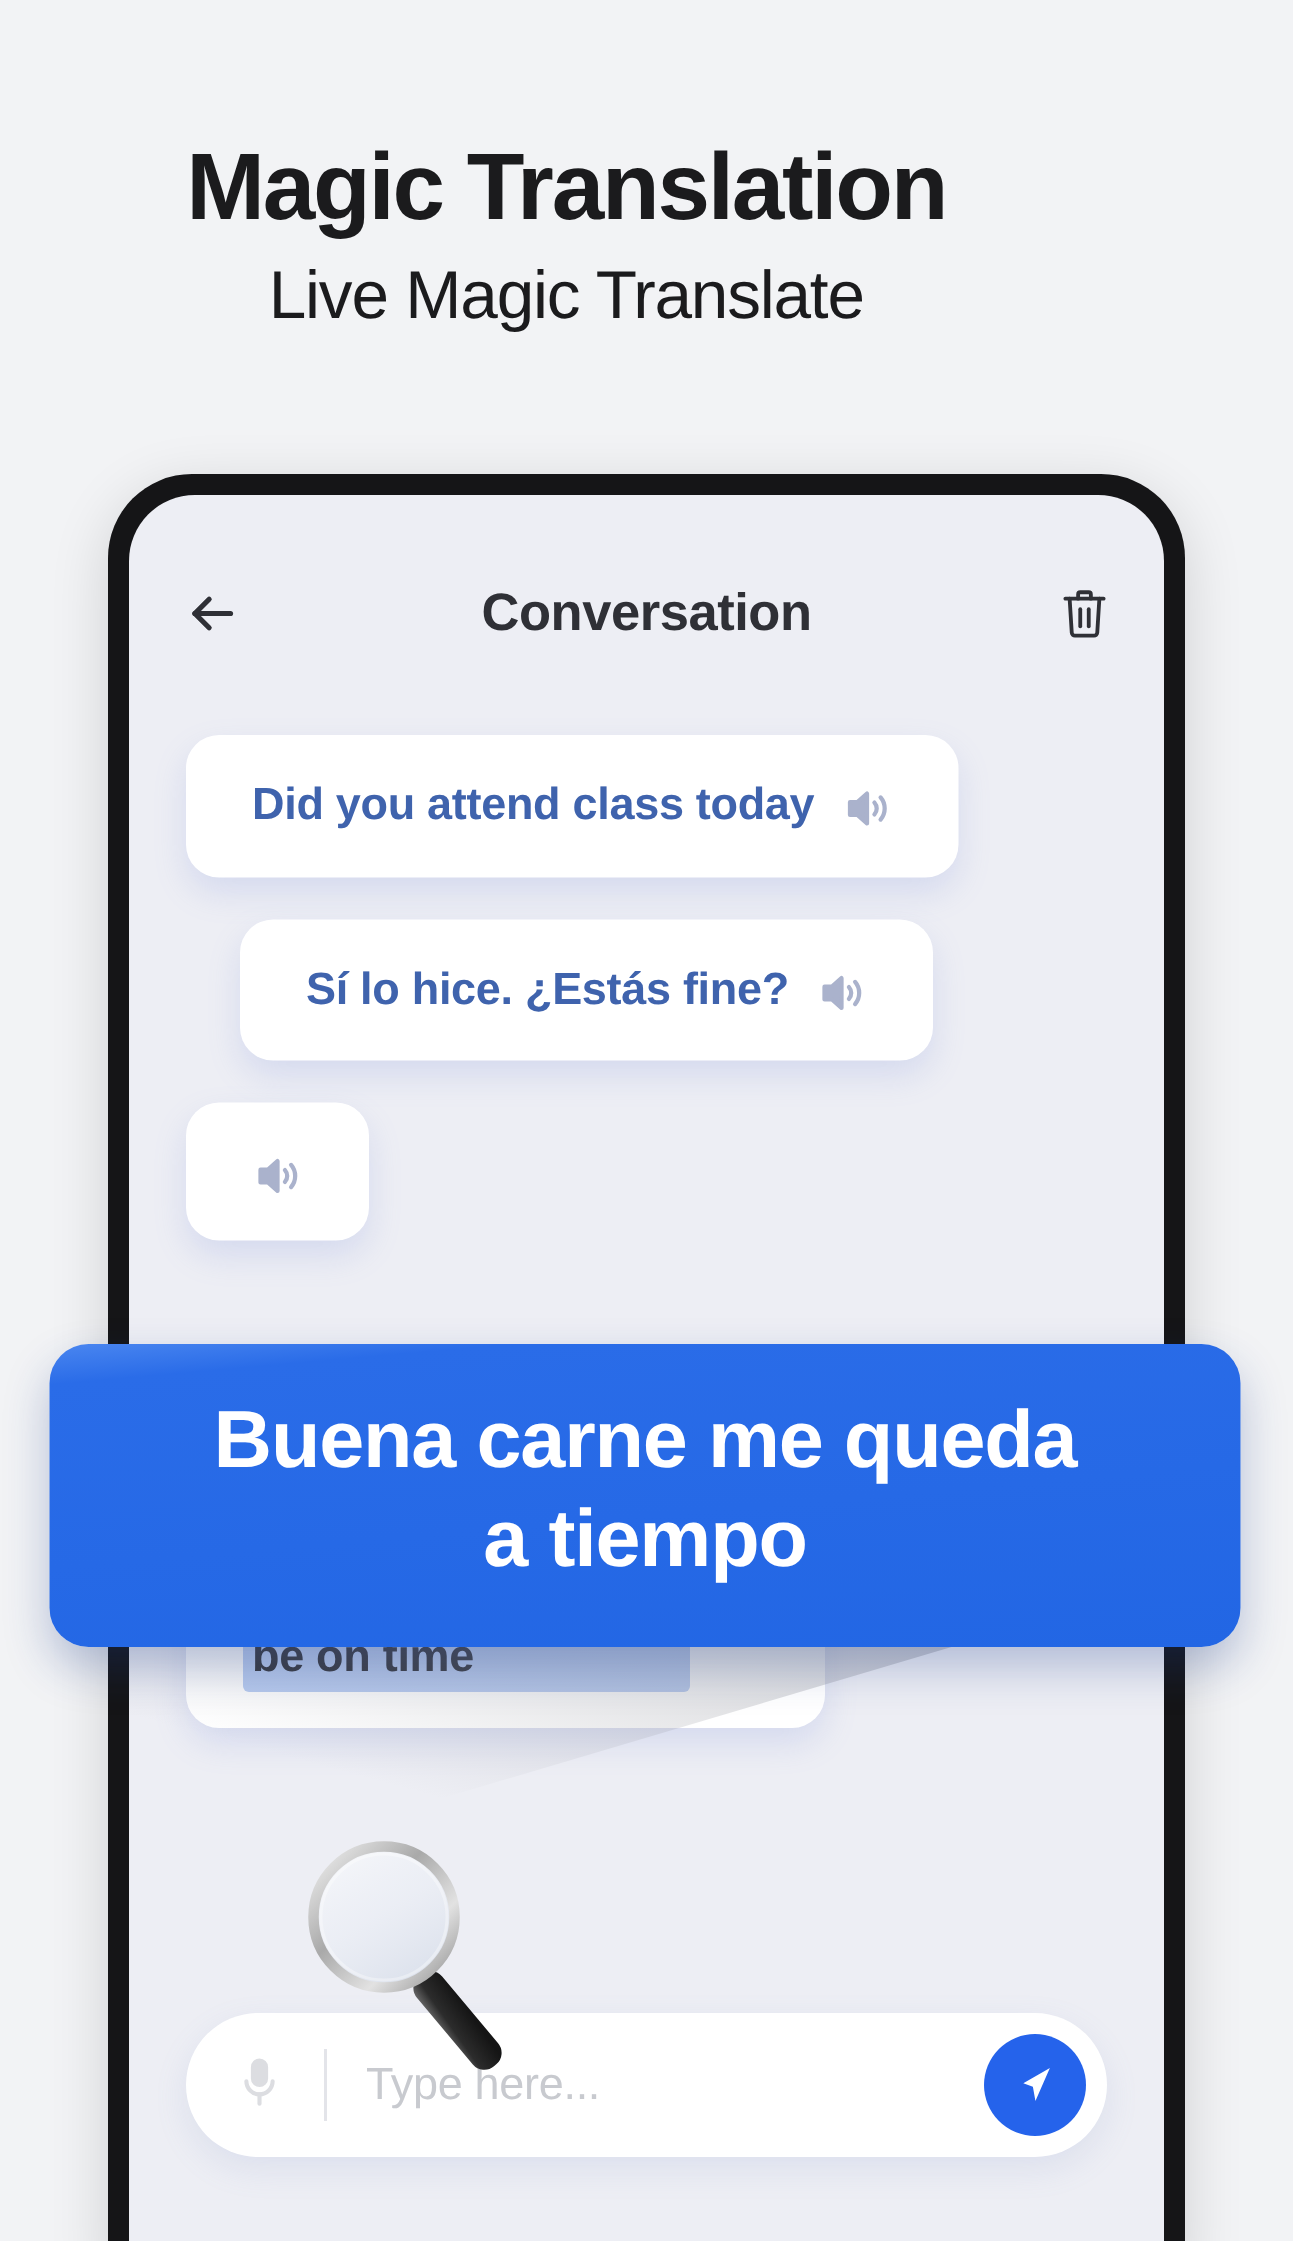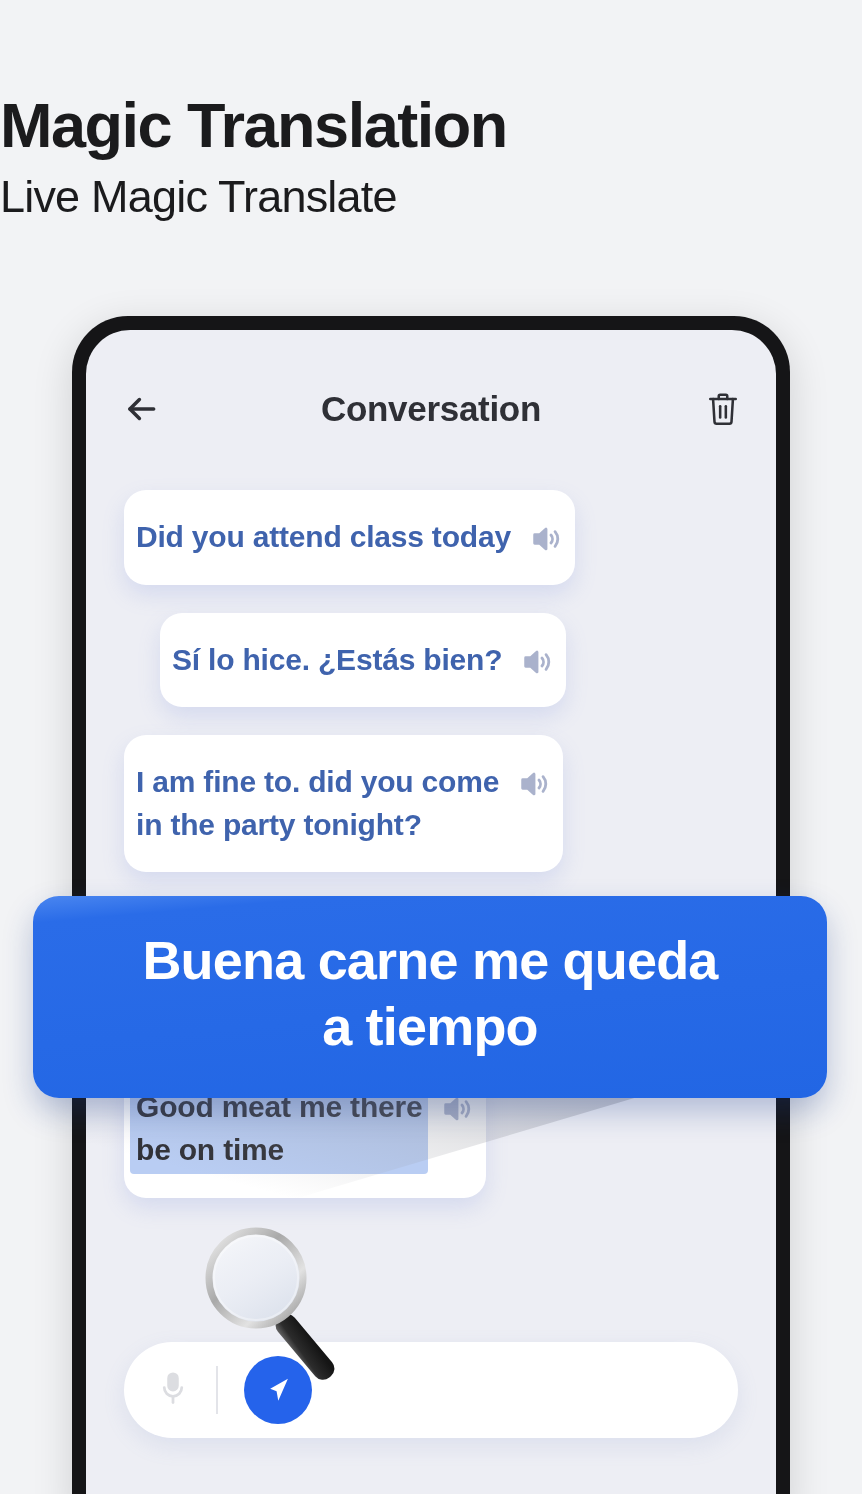--- a/index.html
+++ b/index.html
@@ -12,21 +12,21 @@
     overflow: hidden;
     position: relative;
   }
 
   
   .promo-header {
     position: absolute;
     top: 92px;
     left: 0;
     width: 755px;
-    text-align: left;
+    text-align: center;
   }
   .promo-title {
     font-size: 63px;
     font-weight: bold;
     color: #1b1b1d;
     letter-spacing: -1.5px;
     line-height: 1.05;
   }
   .promo-subtitle {
     font-size: 45px;
@@ -86,21 +86,21 @@
   }
 
   
   .messages {
     padding: 22px 38px 0 38px;
     position: relative;
   }
   .bubble {
     background: #ffffff;
     border-radius: 22px;
-    padding: 26px 12px;
+    padding: 26px 44px;
     display: flex;
     align-items: flex-start;
     gap: 18px;
     box-shadow: 0 10px 22px rgba(120,140,220,0.20);
     margin-bottom: 28px;
     width: fit-content;
     max-width: 560px;
   }
   .bubble.indent { margin-left: 36px; }
   .bubble-text {
@@ -245,33 +245,31 @@
         <span class="speaker-icon">
           <svg viewBox="0 0 24 24" width="34" height="34" fill="none" stroke="#aab2cc" stroke-width="2" stroke-linecap="round" stroke-linejoin="round">
             <path d="M4 9 h3.5 L12 5 v14 l-4.5-4 H4 z" fill="#aab2cc" stroke="#aab2cc"></path>
             <path d="M15.5 9.2 a4.2 4.2 0 0 1 0 5.6"></path>
             <path d="M18.4 6.8 a8 8 0 0 1 0 10.4"></path>
           </svg>
         </span>
       </div>
 
       <div class="bubble indent">
-        <span class="bubble-text">Sí lo hice. ¿Estás bien?</span>
+        <span class="bubble-text">Sí lo hice. ¿Estás fine?</span>
         <span class="speaker-icon">
           <svg viewBox="0 0 24 24" width="34" height="34" fill="none" stroke="#aab2cc" stroke-width="2" stroke-linecap="round" stroke-linejoin="round">
             <path d="M4 9 h3.5 L12 5 v14 l-4.5-4 H4 z" fill="#aab2cc" stroke="#aab2cc"></path>
             <path d="M15.5 9.2 a4.2 4.2 0 0 1 0 5.6"></path>
             <path d="M18.4 6.8 a8 8 0 0 1 0 10.4"></path>
           </svg>
         </span>
       </div>
 
       <div class="bubble">
-        <span class="bubble-text">I am fine to. did you come
-in the party tonight?</span>
         <span class="speaker-icon">
           <svg viewBox="0 0 24 24" width="34" height="34" fill="none" stroke="#aab2cc" stroke-width="2" stroke-linecap="round" stroke-linejoin="round">
             <path d="M4 9 h3.5 L12 5 v14 l-4.5-4 H4 z" fill="#aab2cc" stroke="#aab2cc"></path>
             <path d="M15.5 9.2 a4.2 4.2 0 0 1 0 5.6"></path>
             <path d="M18.4 6.8 a8 8 0 0 1 0 10.4"></path>
           </svg>
         </span>
       </div>
 
       <div class="beam-shadow"></div>
@@ -292,20 +290,21 @@
 
     <div class="input-bar">
       <span class="mic-icon">
         <svg viewBox="0 0 24 30" width="30" height="40" fill="none" stroke="#dcdde1" stroke-width="2.2" stroke-linecap="round" stroke-linejoin="round">
           <rect x="8.5" y="2" width="7" height="13" rx="3.5" fill="#dcdde1" stroke="#dcdde1"></rect>
           <path d="M5 13 a7 7 0 0 0 14 0"></path>
           <line x1="12" y1="20" x2="12" y2="25"></line>
         </svg>
       </span>
       <span class="input-divider"></span>
+      <input class="type-field" type="text" placeholder="Type here..." style="">
       <button class="send-btn">
         <svg viewBox="0 0 24 24" width="34" height="34" fill="#ffffff">
           <path d="M19 4 L6.5 11.2 L11 12.8 L12.2 19.5 Z"></path>
         </svg>
       </button>
     </div>
 
   </div>
 </div>
 

